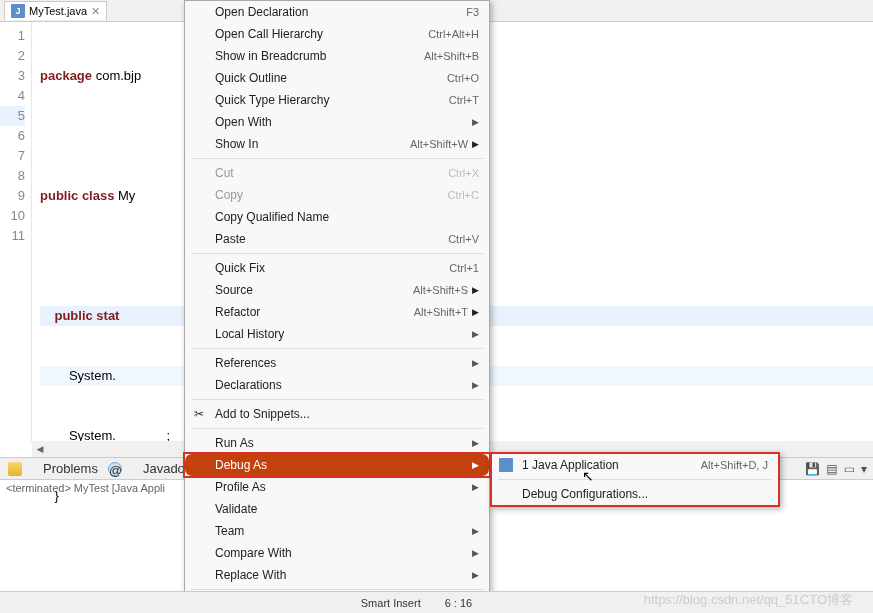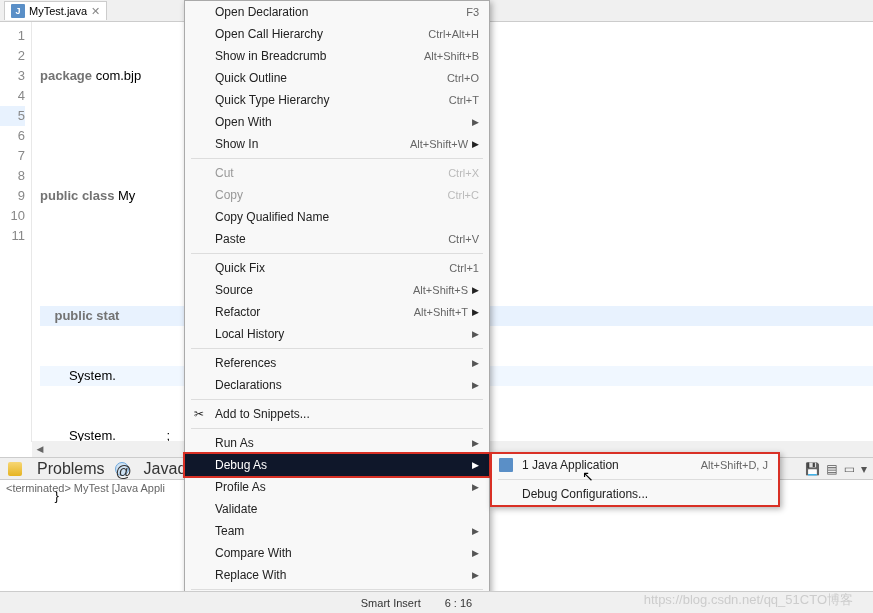--- a/index.html
+++ b/index.html
@@ -6,39 +6,39 @@
 body { background: #fff; width: 873px; height: 613px; position: relative; overflow: hidden; font-size: 12px; }
 .editor-area { position: absolute; top: 0; left: 0; right: 0; height: 457px; background: #fff; }
 .tab-bar { height: 22px; background: #f0f0f0; border-bottom: 1px solid #ccc; display: flex; align-items: center; padding-left: 4px; }
 .tab { background: #fff; border: 1px solid #ccc; border-bottom: none; padding: 2px 6px; display: flex; align-items: center; gap: 4px; font-size: 11px; }
 .j-icon { width: 14px; height: 14px; background: #5a8fc7; color: #fff; font-size: 9px; display: inline-flex; align-items: center; justify-content: center; border-radius: 1px; font-weight: bold; }
 .close-x { color: #888; font-size: 11px; }
 .code-area { display: flex; height: 420px; }
 .gutter { width: 32px; background: #fff; border-right: 1px solid #e8e8e8; text-align: right; padding-right: 6px; color: #888; font-family: Consolas, monospace; font-size: 13px; line-height: 20px; padding-top: 4px; }
 .gutter .ln { height: 20px; }
 .code { flex: 1; font-family: Consolas, monospace; font-size: 13px; line-height: 20px; padding: 4px 0 0 8px; white-space: pre; }
-.kw { color: #737373; font-weight: bold; }
+.kw { color: #7f1d1d; font-weight: bold; }
 .code-line { height: 20px; }
 .code-line.hl { background: #e8f2fe; }
 .hscroll { position: absolute; bottom: 0; left: 32px; right: 0; height: 16px; background: #f0f0f0; display: flex; align-items: center; }
 .hscroll .arrow { width: 16px; height: 16px; display: flex; align-items: center; justify-content: center; color: #666; font-size: 9px; }
 .bottom-panel { position: absolute; top: 457px; left: 0; right: 0; height: 140px; border-top: 1px solid #ccc; }
 .bottom-tabs { height: 22px; background: #f0f0f0; display: flex; align-items: center; gap: 2px; padding-left: 4px; border-bottom: 1px solid #ccc; }
-.btab { padding: 2px 4px; display: flex; align-items: center; gap: 15px; font-size: 16px; color: #333; }
+.btab { padding: 2px 4px; display: flex; align-items: center; gap: 21px; font-size: 13px; color: #333; }
 .icon-sm { width: 14px; height: 14px; display: inline-block; }
 .problems-icon { background: linear-gradient(#f7d774,#e6b422); border-radius: 2px; }
 .javadoc-icon { background: #cfe2f3; border-radius: 7px; border: 1px solid #6fa8dc; }
 .decl-icon { background: #f4cccc; border-radius: 2px; }
 .status-line { padding: 2px 6px; color: #666; font-size: 11px; }
 .console-text { font-family: "Courier New", monospace; font-size: 13px; padding: 2px 6px; line-height: 17px; }
 .right-icons { position: absolute; right: 6px; top: 458px; display: flex; gap: 6px; align-items: center; height: 22px; color: #555; }
 .status-bar { position: absolute; bottom: 0; left: 0; right: 0; height: 22px; background: #f0f0f0; border-top: 1px solid #ccc; display: flex; align-items: center; justify-content: center; gap: 24px; padding-right: 40px; font-size: 11px; color: #333; }
 .context-menu { position: absolute; top: 0; left: 184px; width: 306px; background: #f8f8f8; border: 1px solid #aaa; box-shadow: 2px 2px 6px rgba(0,0,0,0.3); }
 .menu-item { display: flex; align-items: center; height: 22px; padding: 0 10px 0 30px; font-size: 12px; color: #222; position: relative; }
-.menu-item.hover { background: #0f172a; color: #fff; }
+.menu-item.hover { background: #c2410c; color: #fff; border-radius: 7px; }
 .menu-item .shortcut { margin-left: auto; color: #666; font-size: 11px; }
 .menu-item .arrow-r { margin-left: auto; font-size: 9px; color: #555; }
 .menu-item.hover .arrow-r { color: #fff; }
 .menu-item.disabled { color: #999; text-align: center; }
 .menu-item.disabled .shortcut { color: #bbb; }
 .menu-sep { height: 1px; background: #ddd; margin: 3px 6px; }
 .menu-icon { position: absolute; left: 6px; width: 16px; height: 16px; display: flex; align-items: center; justify-content: center; }
 .submenu { position: absolute; top: 452px; left: 490px; width: 290px; background: #f8f8f8; border: 1px solid #aaa; box-shadow: 2px 2px 6px rgba(0,0,0,0.3); }
 .submenu-hl { border: 2px solid #d93025; }
 .debug-hl { border: 2px solid #d93025; margin: -2px; }

